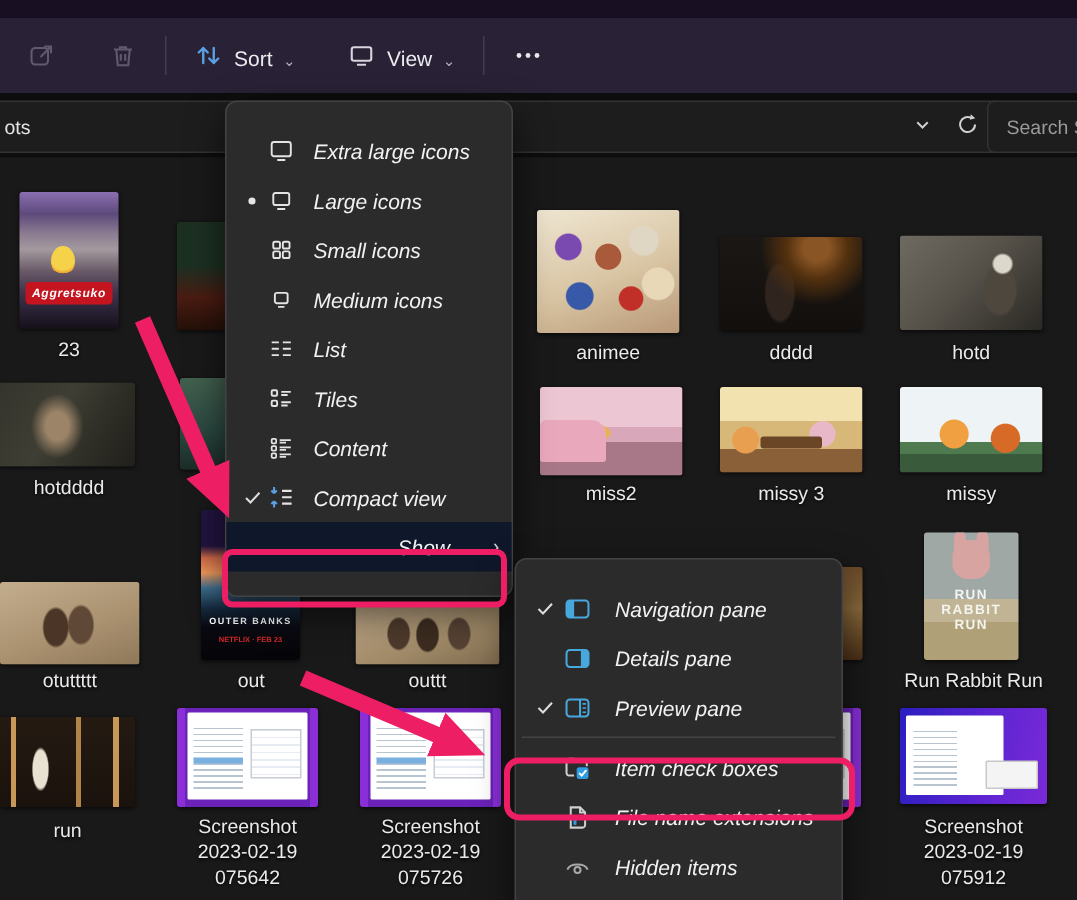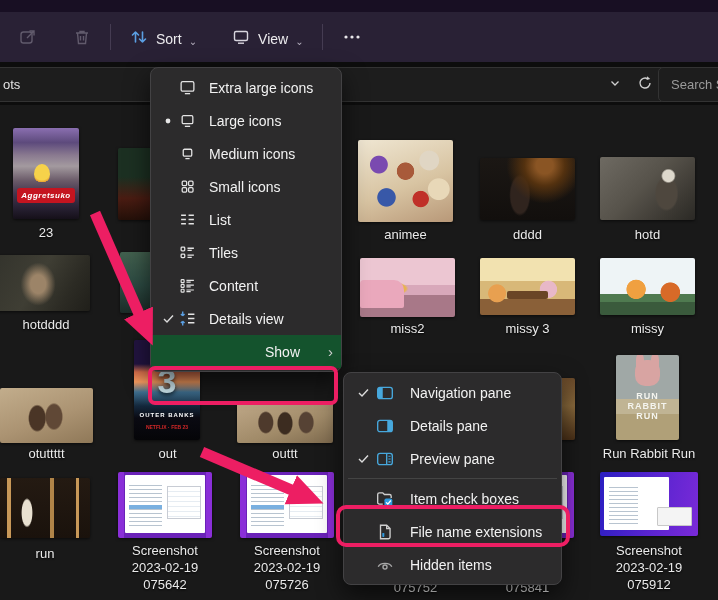--- a/index.html
+++ b/index.html
@@ -110,29 +110,29 @@
   .t-912 .win{position:absolute;left:4%;top:8%;width:66%;bottom:10%;background:#fff;border-radius:1px;}
   .t-912 .win .lines{position:absolute;left:8%;top:14%;width:44%;bottom:10%;
         background:repeating-linear-gradient(180deg,transparent 0 3px,#b8c4d0 3px 4px);}
   .t-912 .pop{position:absolute;left:58%;top:55%;width:34%;height:26%;background:#f4f4f4;
         border:1px solid #c8c8c8;border-radius:1px;}
   .p-dark1{background:linear-gradient(180deg,#1c3022 0 40%,#4a1c12 70%,#241009);}
   .p-dark2{background:linear-gradient(180deg,#42604e,#2c4a42 55%,#1c2c28);}
   .p-brown{background:linear-gradient(180deg,#6a4a2a,#8a6a3c 45%,#4a3018);}
   
   .menu{position:absolute;background:#2c2b2c;border:1px solid #434244;border-radius:8px;
-        box-shadow:0 10px 24px rgba(0,0,0,.6);z-index:50;padding:3px 0;}
+        box-shadow:0 10px 24px rgba(0,0,0,.6);z-index:50;padding:16px 0;font-style:italic;}
   .vmenu{left:150px;top:67px;width:190px;}
   .smenu{left:343px;top:372px;width:217px;z-index:55;}
   .mrow{display:flex;align-items:center;height:33px;font-size:14px;color:#f2f2f2;padding:0 10px 0 6px;}
   .mrow .chk{width:22px;flex:0 0 22px;display:flex;align-items:center;justify-content:center;}
   .mrow .mic{width:26px;flex:0 0 26px;display:flex;align-items:center;justify-content:flex-start;}
   .mrow .mlabel{padding-left:4px;}
   .mrow .subarrow{margin-left:auto;color:#cfcfcf;font-size:15px;}
-  .mrow.hovered{background:#14532d;gap:28px;}
+  .mrow.hovered{background:#0f172a;gap:28px;}
   .mdiv{height:1px;background:#444;margin:3px 4px;}
   .smenu .mrow .chk{width:26px;flex:0 0 26px;}
   .smenu .mrow .mic{width:30px;flex:0 0 30px;}
   
   .annbox{position:absolute;border:4px solid var(--ann);border-radius:8px;z-index:60;}
   .annbox.showbox{left:148px;top:366px;width:182px;height:31px;border-radius:7px;}
   .annbox.filebox{left:336px;top:505px;width:226px;height:34px;border-radius:10px;}
   .arrows{position:absolute;left:0;top:0;width:718px;height:600px;z-index:70;pointer-events:none;}
 </style>
 </head>
@@ -401,40 +401,40 @@
             </g>
           </svg>
         </span>
       <span class="mlabel">Large icons</span>
     </div>
     <div class="mrow">
       <span class="chk"></span>
       <span class="mic">
         <svg width="17" height="17" viewBox="0 0 16 16">
             <g fill="none" stroke="#e4e4e4" stroke-width="1.2">
-        <rect x="4" y="4" width="8" height="6.5" rx="1.2"></rect>
-              <path d="M6 12.8 H10"></path>
-            </g>
-          </svg>
-        </span>
-      <span class="mlabel">Medium icons</span>
-    </div>
-    <div class="mrow">
-      <span class="chk"></span>
-      <span class="mic">
-        <svg width="17" height="17" viewBox="0 0 16 16">
-            <g fill="none" stroke="#e4e4e4" stroke-width="1.2">
         <rect x="3" y="3" width="4.2" height="4.2" rx="1"></rect>
               <rect x="9" y="3" width="4.2" height="4.2" rx="1"></rect>
         <rect x="3" y="9" width="4.2" height="4.2" rx="1"></rect>
               <rect x="9" y="9" width="4.2" height="4.2" rx="1"></rect>
             </g>
           </svg>
         </span>
       <span class="mlabel">Small icons</span>
+    </div>
+    <div class="mrow">
+      <span class="chk"></span>
+      <span class="mic">
+        <svg width="17" height="17" viewBox="0 0 16 16">
+            <g fill="none" stroke="#e4e4e4" stroke-width="1.2">
+        <rect x="4" y="4" width="8" height="6.5" rx="1.2"></rect>
+              <path d="M6 12.8 H10"></path>
+            </g>
+          </svg>
+        </span>
+      <span class="mlabel">Medium icons</span>
     </div>
     <div class="mrow">
       <span class="chk"></span>
       <span class="mic">
         <svg width="17" height="17" viewBox="0 0 16 16">
             <g stroke="#e4e4e4" stroke-width="1.2">
         <path d="M2 4 H6.5 M9 4 H14 M2 8 H6.5 M9 8 H14 M2 12 H6.5 M9 12 H14"></path>
             </g>
           </svg>
         </span>
@@ -482,21 +482,21 @@
         <g stroke="#5b9fe2">
                 <path d="M3.5 1.5 V5.5 M3.5 5.5 L1.8 3.8 M3.5 5.5 L5.2 3.8"></path>
         <path d="M3.5 14.5 V10.5 M3.5 10.5 L1.8 12.2 M3.5 10.5 L5.2 12.2"></path>
               </g>
         <g stroke="#e4e4e4">
                 <path d="M8.5 4 H14.5 M8.5 8 H14.5 M8.5 12 H14.5"></path>
               </g>
             </g>
           </svg>
         </span>
-      <span class="mlabel">Details view</span>
+      <span class="mlabel">Compact view</span>
     </div>
     <div class="mrow hovered">
       <span class="chk"></span>
       <span class="mic"></span>
       <span class="mlabel">Show</span>
       <span class="subarrow">›</span>
     </div>
   </div>
 
   <div class="menu smenu">

